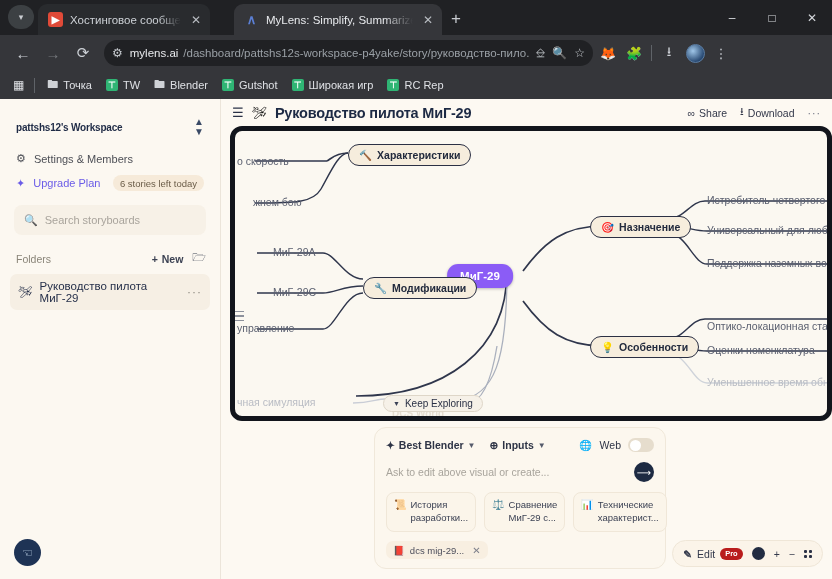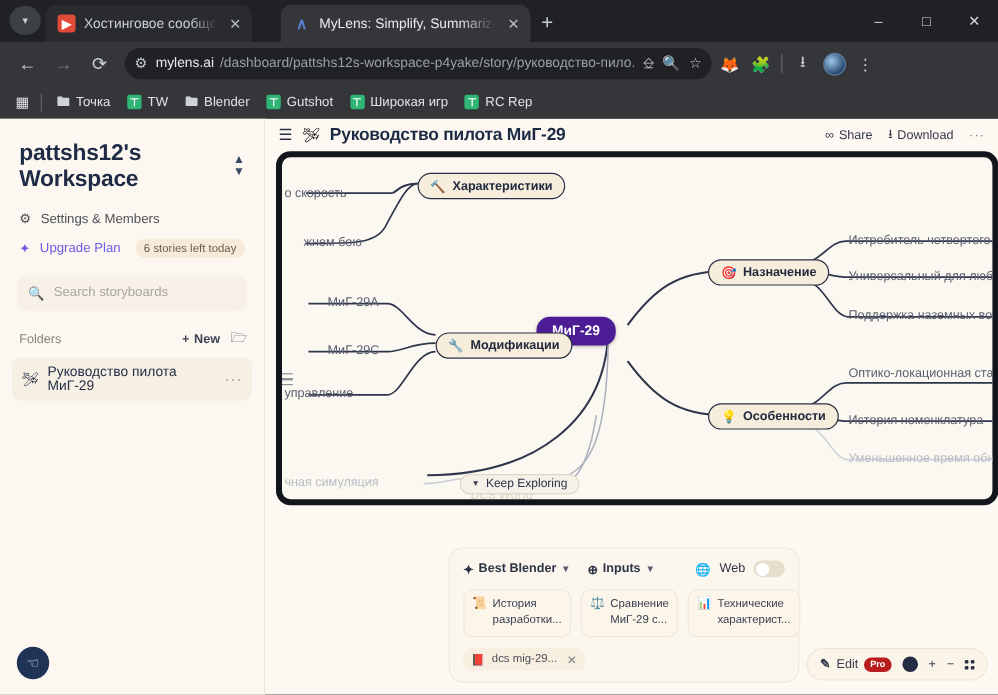--- a/index.html
+++ b/index.html
@@ -93,21 +93,21 @@
     background: #fdf9f2;
   }
   .sidebar {
     position: absolute; left: 0; top: 0; width: 221px; height: 480px;
     background: #fcf8f1; border-right: 1px solid #ece5da;
   }
   .ws-head {
     display: flex; align-items: center; justify-content: space-between;
     padding: 18px 16px 0 16px;
   }
-  .ws-title { font-size: 19px; font-weight: bold; color: #1f2b46; letter-spacing:-0.2px;}
+  .ws-title { font-size: 10px; font-weight: bold; color: #1f2b46; letter-spacing:-0.2px;}
   .ws-caret { color: #3a4a66; font-size: 10px; line-height: 1; }
   .side-row {
     display: flex; align-items: center; gap: 8px;
     padding: 5px 16px; font-size: 11px; color: #4d4f56;
   }
   .side-row.upgrade { color: #6b5ce7; justify-content: flex-start; }
   .pill-stories {
     margin-left: auto; background: #f6ead9; color: #6a5c48;
     font-size: 9.5px; padding: 2.5px 7px; border-radius: 10px; white-space: nowrap;
   }
@@ -157,21 +157,21 @@
     background: #fbf8f1; overflow: hidden;
   }
   .canvas { position: absolute; inset: 0; }
   .canvas svg { position: absolute; inset: 0; }
 
   .node {
     position: absolute; display: flex; align-items: center; gap: 5px;
     white-space: nowrap;
   }
   .node.root {
-    background: #4c1d95; color: #fff; border-radius: 11px;
+    background: #8b5cf6; color: #fff; border-radius: 11px;
     padding: 6px 13px; font-size: 11.5px; font-weight: bold;
     box-shadow: 0 1px 3px rgba(0,0,0,.25);
   }
   .node.branch {
     background: #f6eddd; border: 1.4px solid #2b3044; border-radius: 12px;
     padding: 3.5px 10px; font-size: 10.5px; font-weight: bold; color: #222a3d;
   }
   .node.leaf {
     font-size: 10.5px; color: #5b6070; padding: 0 2px;
   }
@@ -459,22 +459,22 @@
           <div class="node leaf" style="left:0px; top:24px;">о скорость</div>
           <div class="node leaf" style="left:16px; top:65px;">жнем бою</div>
           <div class="node leaf" style="left:36px; top:115px;">МиГ-29А</div>
           <div class="node leaf" style="left:36px; top:155px;">МиГ-29С</div>
           <div class="node leaf" style="left:0px; top:191px;">управление</div>
           <div class="node leaf faded" style="left:0px; top:265px;">чная симуляция</div>
 
           <div class="node leaf" style="left:470px; top:63px;">Истребитель четвертого п</div>
           <div class="node leaf" style="left:470px; top:93px;">Универсальный для любо</div>
           <div class="node leaf" style="left:470px; top:126px;">Поддержка наземных вой</div>
-          <div class="node leaf" style="left:470px; top:174px;">Оптико-локационная ста</div>
-          <div class="node leaf" style="left:470px; top:213px;">История номенклатура</div>
+          <div class="node leaf" style="left:470px; top:189px;">Оптико-локационная ста</div>
+          <div class="node leaf" style="left:470px; top:213px;">Оценки номенклатура</div>
           <div class="node leaf faded" style="left:470px; top:245px;">Уменьшенное время обн</div>
 
           <div class="node dcsghost" style="left:157px; top:277px;">DCS World</div>
           <div class="node keep" style="left:148px; top:264px;">
             <span style="font-size:7px;color:#3a4156">▼</span>
             <span>Keep Exploring</span>
           </div>
 
           <div class="leftpanel-handle">
               <i></i>
@@ -497,20 +497,24 @@
             <span>Inputs</span>
             <span class="cv">▼</span>
           </span>
           <span class="web-wrap">
             <span>🌐</span>
             <span>Web</span>
             <span class="toggle"></span>
           </span>
         </div>
 
+        <div class="comp-input">
+          <span>Ask to edit above visual or create...</span>
+          <span class="send-btn">⟶</span>
+        </div>
 
         <div class="sugs">
           <div class="sug">
             <span class="sug-ico">📜</span>
             <span>История разработки...</span>
           </div>
           <div class="sug">
             <span class="sug-ico">⚖️</span>
             <span>Сравнение МиГ-29 с...</span>
           </div>

